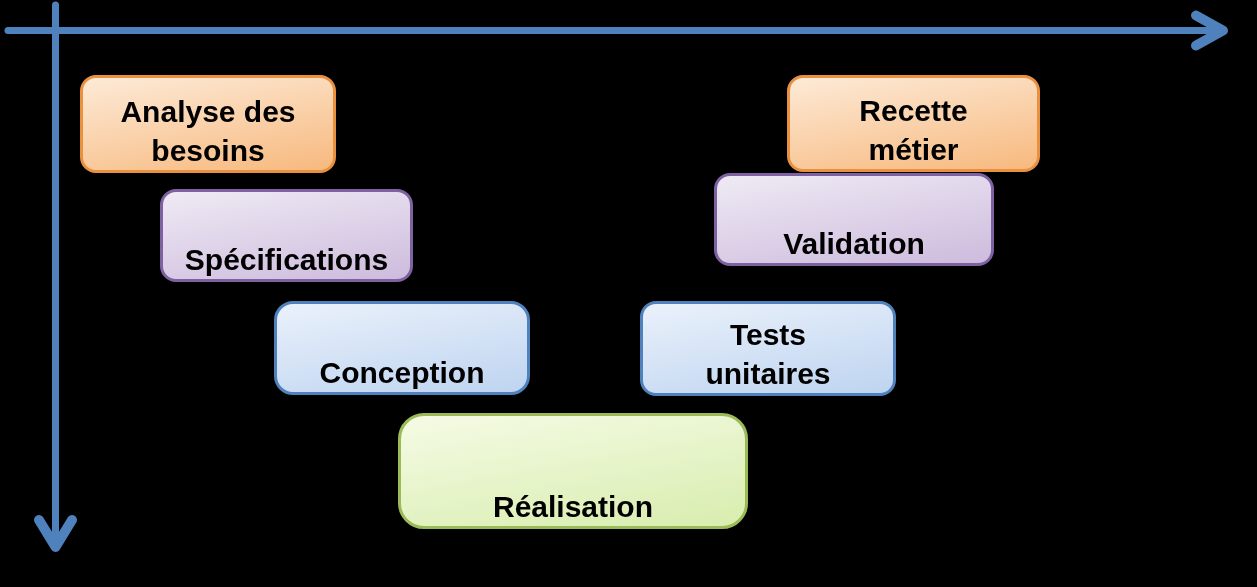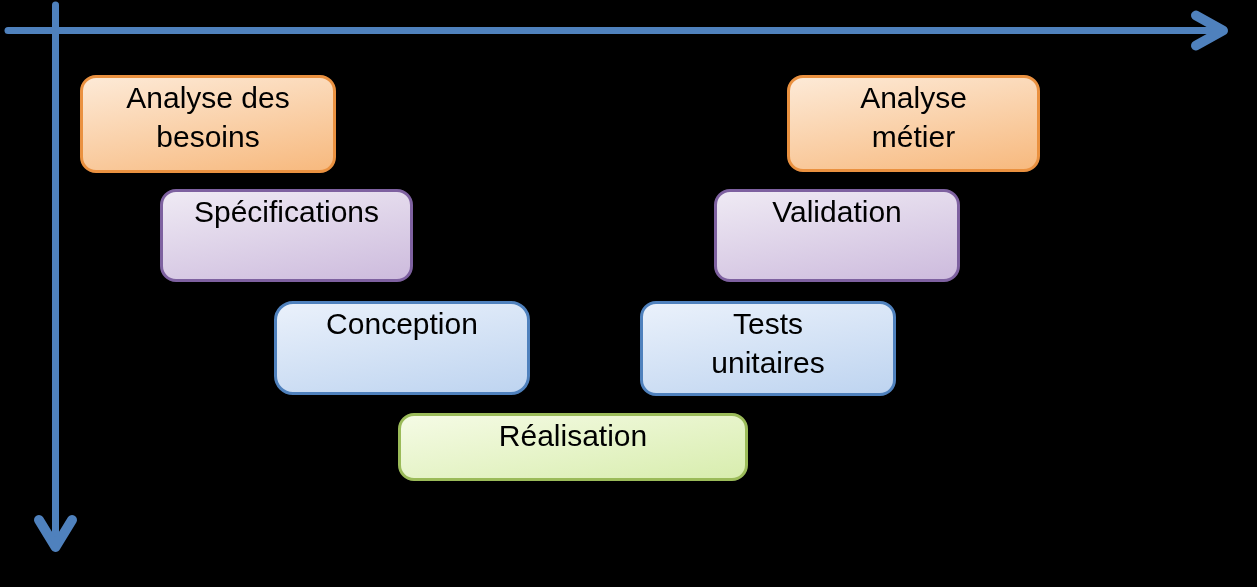--- a/index.html
+++ b/index.html
@@ -12,26 +12,27 @@
   }
   .axes {
     position: absolute;
     left: 0; top: 0;
     pointer-events: none;
   }
   .arrow { stroke: var(--arrow-color, #4F81BD); }
   .stage-box {
     position: absolute;
     display: flex;
-    align-items: flex-start;
+    align-items: flex-end;
     justify-content: center;
     border-radius: 16px;
     border: 3px solid var(--border, #888);
     background: linear-gradient(170deg, var(--top, #eee), var(--bottom, #ccc));
     box-shadow: 0 1px 2px rgba(0,0,0,0.55);
+    font-weight: bold;
   }
   .stage-label {
     font-size: 30px;
     line-height: 1.3;
     color: #000;
     text-align: center;
     white-space: pre-line;
   }
 </style>
 </head>
@@ -47,36 +48,36 @@
     <path d="M39 520 L55.5 547 L72 520" stroke-width="10"></path>
   </g>
 </svg>
 
 <div class="stage-box" style="left: 80px; top: 75px; width: 256px; height: 98px; --top: #FDEAD7; --bottom: #F7B97E; --border: #EA9140;">
   <span class="stage-label">Analyse des
 besoins</span>
 </div>
 
 <div class="stage-box" style="left: 787px; top: 75px; width: 253px; height: 97px; --top: #FDEAD7; --bottom: #F7B97E; --border: #EA9140;">
-  <span class="stage-label">Analyse
+  <span class="stage-label">Recette
 métier</span>
 </div>
 
 <div class="stage-box" style="left: 160px; top: 189px; width: 253px; height: 93px; --top: #EFEAF4; --bottom: #CDBBDD; --border: #7E61A0;">
   <span class="stage-label">Spécifications</span>
 </div>
 
-<div class="stage-box" style="left: 714px; top: 189px; width: 246px; height: 93px; --top: #EFEAF4; --bottom: #CDBBDD; --border: #7E61A0;">
+<div class="stage-box" style="left: 714px; top: 173px; width: 280px; height: 93px; --top: #EFEAF4; --bottom: #CDBBDD; --border: #7E61A0;">
   <span class="stage-label">Validation</span>
 </div>
 
 <div class="stage-box" style="left: 274px; top: 301px; width: 256px; height: 94px; border-radius: 19px; --top: #EAF1FB; --bottom: #BED4F0; --border: #4F81BD;">
   <span class="stage-label">Conception</span>
 </div>
 
 <div class="stage-box" style="left: 606px; top: 301px; width: 256px; height: 95px; margin-left: 34px; --top: #EAF1FB; --bottom: #BED4F0; --border: #4F81BD;">
   <span class="stage-label">Tests
 unitaires</span>
 </div>
 
-<div class="stage-box" style="left: 398px; top: 413px; width: 350px; height: 68px; --top: #F5FBE5; --bottom: #D8EDAE; --border: #9BBB59;">
+<div class="stage-box" style="left: 398px; top: 413px; width: 350px; height: 116px; border-radius: 26px; --top: #F5FBE5; --bottom: #D8EDAE; --border: #9BBB59;">
   <span class="stage-label">Réalisation</span>
 </div>
 
 </body></html>

